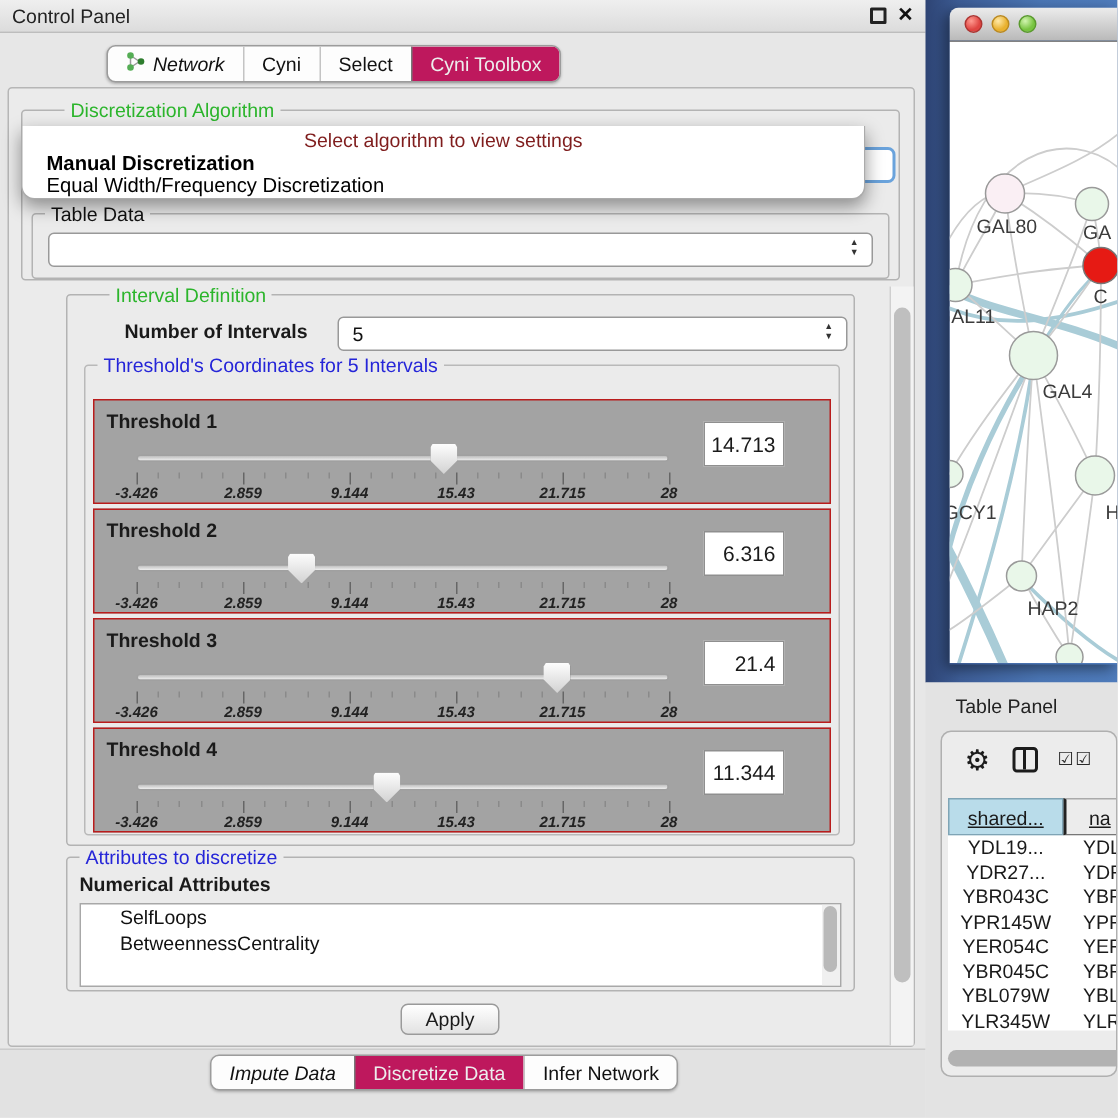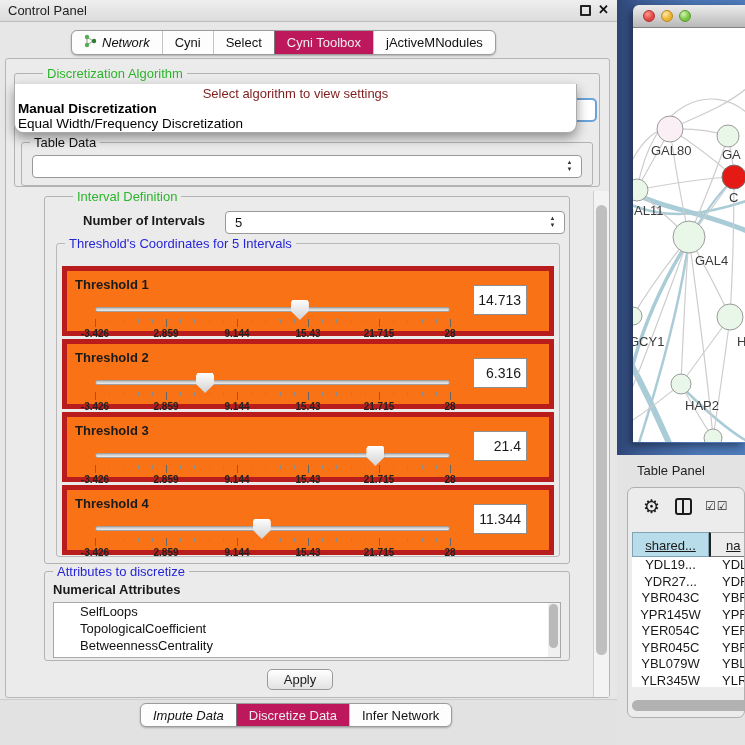--- a/index.html
+++ b/index.html
@@ -60,54 +60,54 @@
     background:#f3f3f3; border-left:1px solid #cfcfcf; }
   .v-thumb { position:absolute; left:2px; top:14px; width:11px; height:450px;
     background:#bfbfbf; border-radius:6px; }
 
   .interval-group { left:30px; top:5px; width:526px; height:368px; }
   .num-label { position:absolute; left:38px; top:16px; font-size:13px; font-weight:bold; }
   .num-combo { left:180px; top:14px; width:340px; }
   .thr-group { left:11px; top:46px; width:504px; height:314px; border-color:#b9b9b9; }
 
   .threshold-panel { position:absolute; left:5px; width:492px; height:70px;
-    border:5px solid #b91c1c; background:#f97316; }
+    border:1px solid #b91c1c; background:#a3a3a3; }
   .thr-label { position:absolute; left:8px; top:6px; font-size:13px; font-weight:bold; }
   .slider-track { position:absolute; left:28px; top:36px; width:355px; height:5px;
     background:linear-gradient(#bdbdbd,#eeeeee); border:1px solid #a0a0a0; border-radius:3px; }
   .slider-thumb { position:absolute; top:29px; width:18px; height:20px;
     background:linear-gradient(#fdfdfd,#d2d2d2);
     clip-path:polygon(8% 0,92% 0,100% 12%,100% 55%,50% 100%,0 55%,0 12%);
     filter:drop-shadow(0 0 1px #777); }
   .tick-row { position:absolute; left:28px; top:48px; width:355px; height:8px; }
   .tick { position:absolute; top:0; width:1px; height:4px; background:#8a8a8a; }
   .tick.major { height:8px; background:#666; }
   .tick-labels { position:absolute; left:28px; top:57px; width:355px; height:12px; }
-  .tick-label { position:absolute; transform:translateX(-50%); font-size:10px; font-weight:bold; color:#222; }
+  .tick-label { position:absolute; transform:translateX(-50%); font-size:10px; font-weight:bold; color:#222;font-style:italic; }
   .value-box { position:absolute; left:406px; top:14px; width:54px; height:30px; background:#fff;
     border:1px solid #8f8f8f; font-size:14px; text-align:right; line-height:28px; padding-right:5px; }
 
   .attr-group { left:30px; top:380px; width:526px; height:90px; }
   .attr-bold { position:absolute; left:8px; top:10px; font-size:13px; font-weight:bold; }
   .attr-list { position:absolute; left:8px; top:30px; width:508px; height:56px; background:#fff;
     border:1px solid #a8a8a8; overflow:hidden; }
   .attr-item { font-size:13px; line-height:17px; padding-left:26px; color:#111; white-space:nowrap; }
   .list-vscroll { position:absolute; right:0px; top:0px; width:12px; height:54px; background:#f0f0f0; }
   .list-vthumb { position:absolute; left:1px; top:1px; width:9px; height:44px; background:#b9b9b9; border-radius:5px; }
 
   .apply-btn { position:absolute; left:253px; top:478px; width:66px; height:21px;
     background:linear-gradient(#ffffff,#e2e2e2); border:1px solid #9a9a9a; border-radius:5px;
     font-size:13px; text-align:center; line-height:19px; }
 
   
   .algo-popup { position:absolute; left:14px; top:84px; width:563px; height:49px; background:#fff;
     border:1px solid #ababab; border-top:none; border-radius:0 0 9px 9px;
     box-shadow:0 5px 12px rgba(0,0,0,.4); z-index:50; }
   .popup-hint { text-align:center; color:#7f1d1d; font-size:13px; margin-top:2px; }
-  .popup-opt { font-size:13.5px; line-height:15px; padding-left:3px; color:#000; white-space:nowrap; }
+  .popup-opt { font-size:13.5px; line-height:15px; padding-left:16px; color:#000; white-space:nowrap; }
   .popup-opt.bold { font-weight:bold; }
 
   
   .right { position:absolute; left:617px; top:0; width:128px; height:745px; }
   .net-bg { position:absolute; left:0; top:0; width:128px; height:455px;
     background:linear-gradient(90deg,#2e4474 0%,#3d5d96 18%,#4b76b5 60%,#4f7cbc 100%); }
   .mac-window { position:absolute; left:16px; top:5px; width:112px; height:438px;
     border-radius:6px 0 0 0; box-shadow:-3px 3px 9px rgba(0,0,0,.45); overflow:hidden; }
   .mac-titlebar { position:relative; height:23px; background:linear-gradient(#ececec,#b9b9b9);
     border-bottom:1px solid #828282; }
@@ -168,23 +168,20 @@
         <span>Network</span>
       </div>
       <div class="tab">
         <span>Cyni</span>
       </div>
       <div class="tab">
         <span>Select</span>
       </div>
       <div class="tab active">
         <span>Cyni Toolbox</span>
-      </div>
-      <div class="tab">
-        <span>jActiveMNodules</span>
       </div>
     </div>
 
     <div class="cp-content">
 
       <div class="group disc-group">
         <span class="legend green">Discretization Algorithm</span>
         <div class="focused-combo"></div>
         <div class="tabledata-group">
           <span class="legend plain">Table Data</span>
@@ -381,21 +378,20 @@
             </div>
           </div>
         </div>
 
         <div class="group attr-group">
           <span class="legend blue">Attributes to discretize</span>
           <span class="attr-bold">Numerical Attributes</span>
           <div class="attr-list">
             <div id="attr-items">
                 <div class="attr-item">SelfLoops</div>
-                <div class="attr-item">TopologicalCoefficient</div>
                 <div class="attr-item">BetweennessCentrality</div>
               </div>
             <div class="list-vscroll">
               <div class="list-vthumb"></div>
             </div>
           </div>
         </div>
 
         <div class="apply-btn">Apply</div>
       </div>

